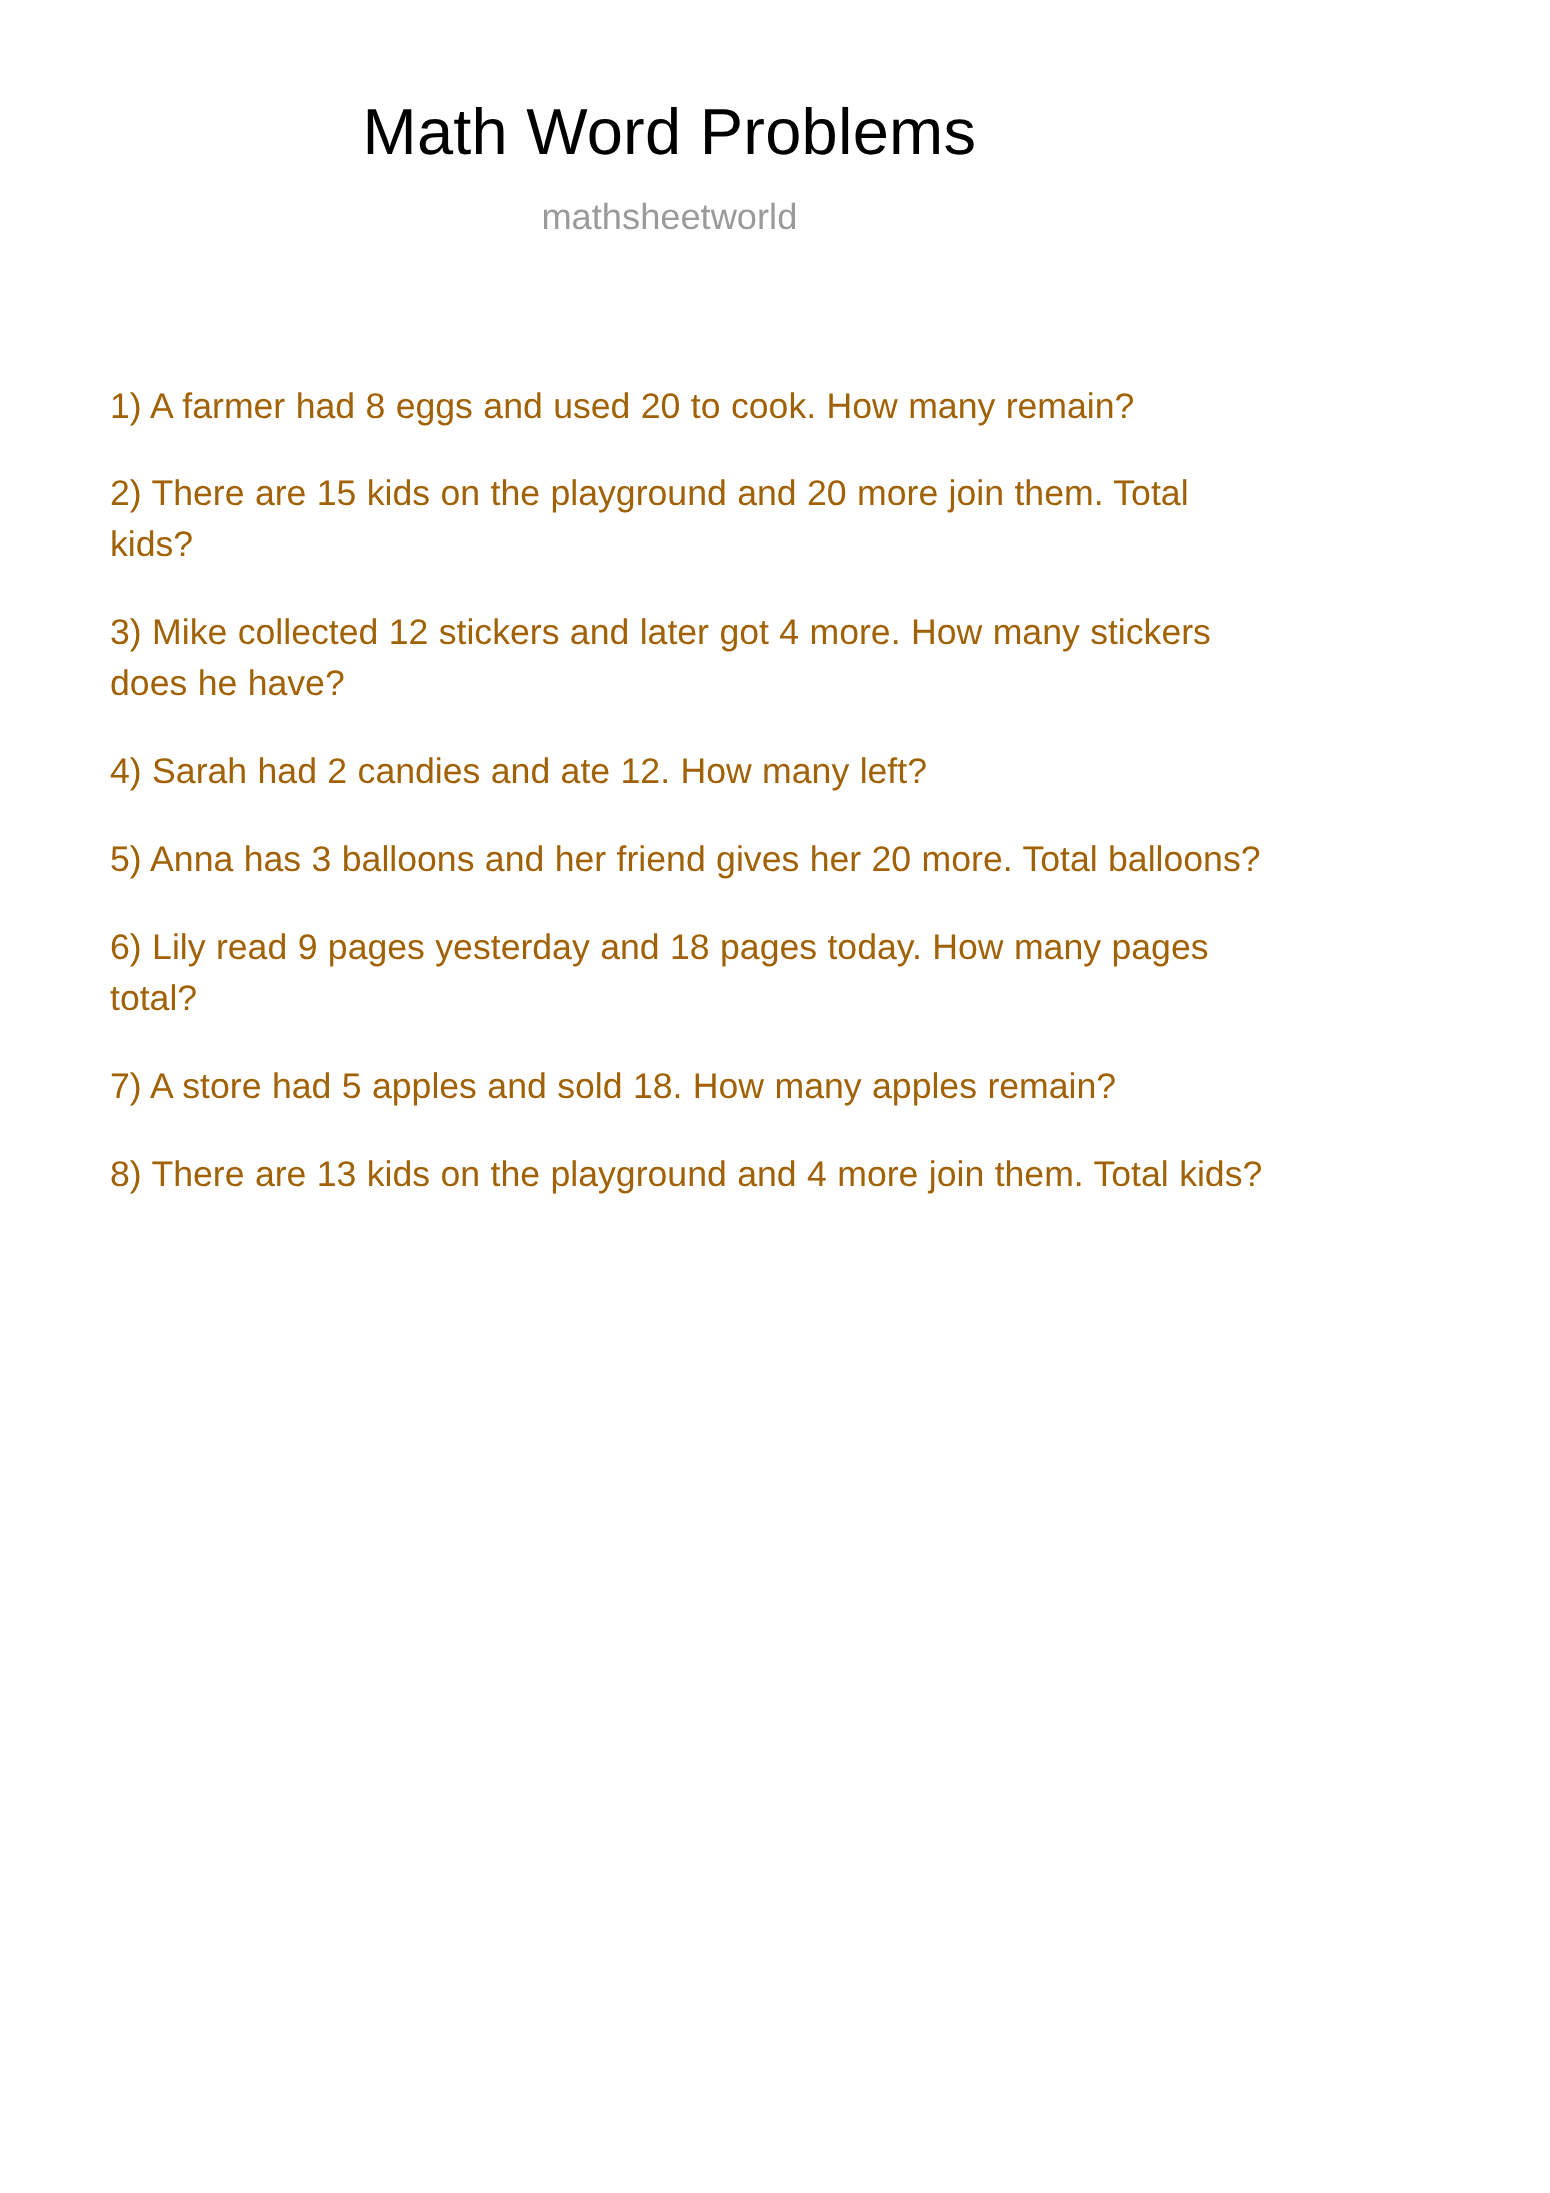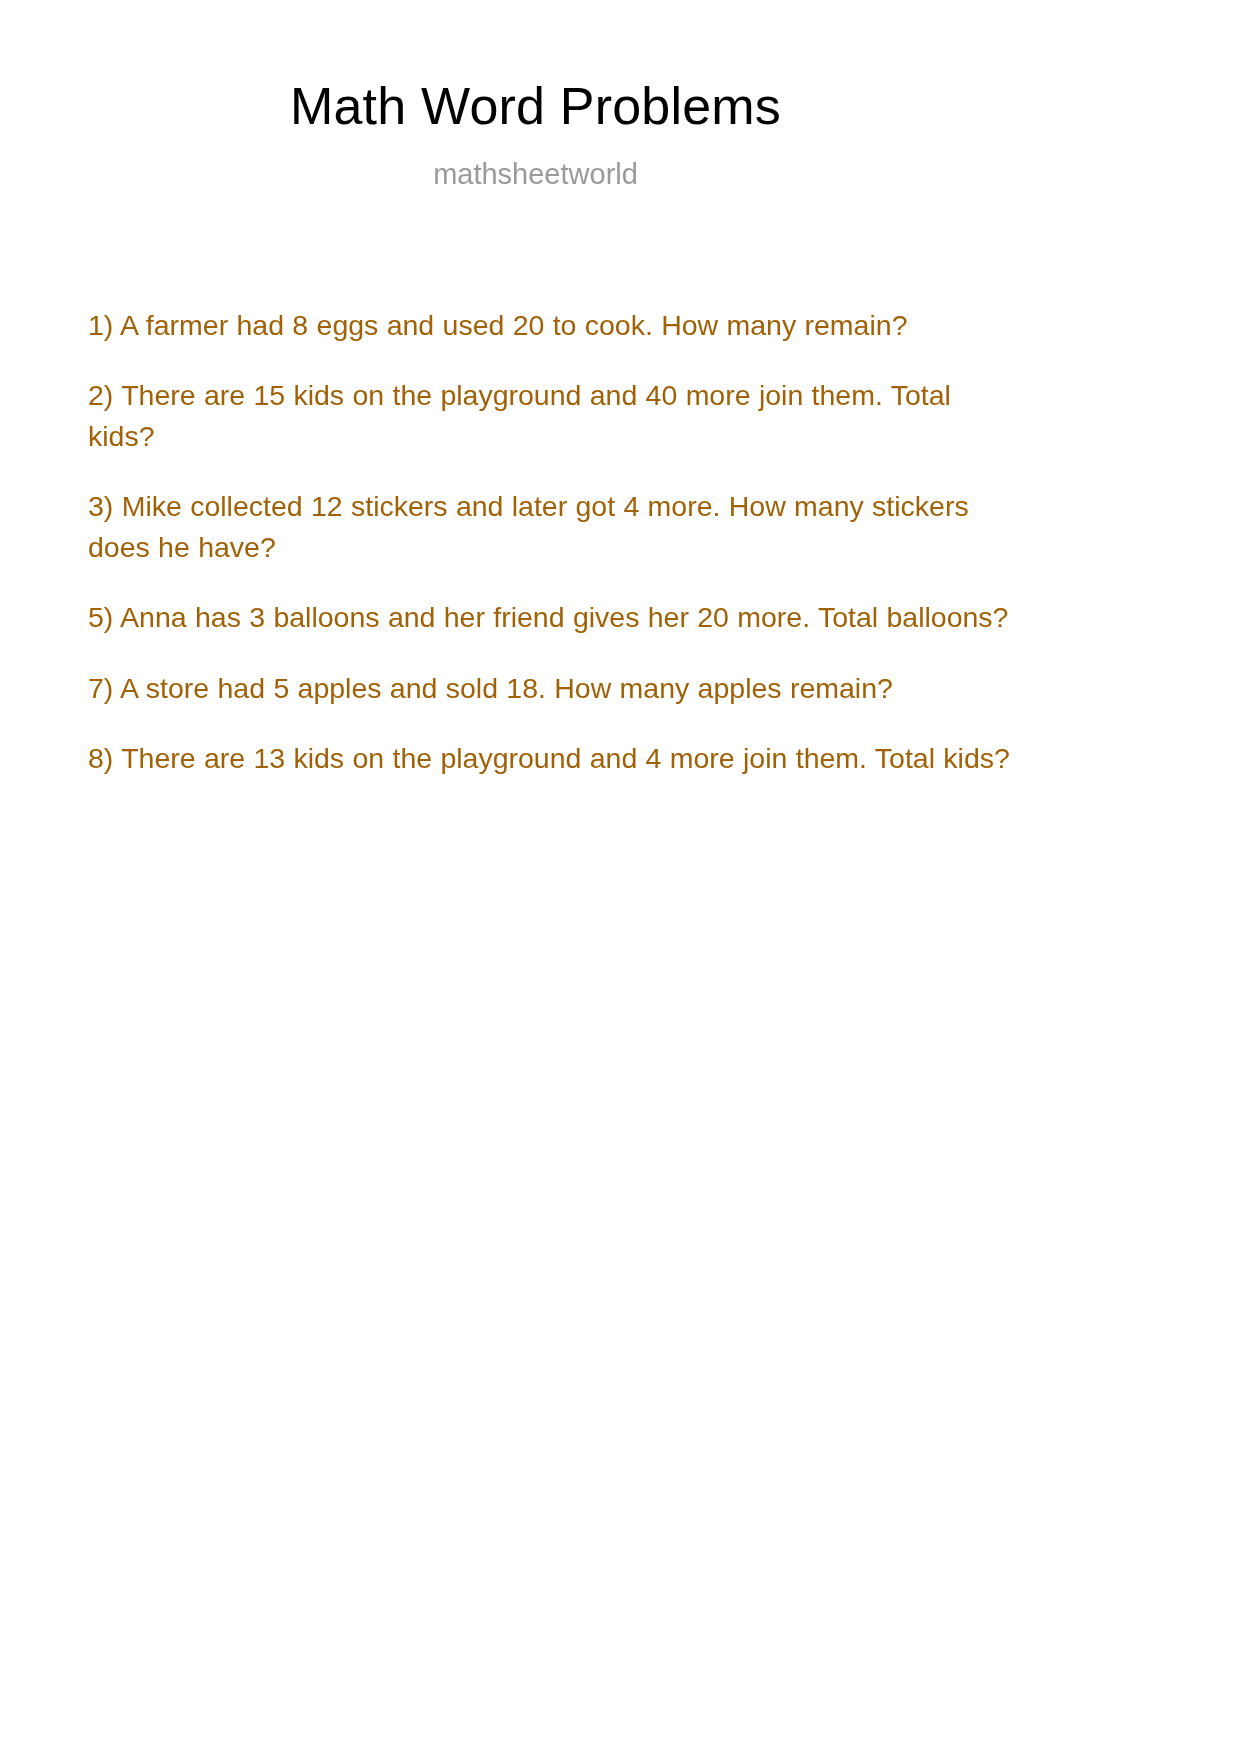--- a/index.html
+++ b/index.html
@@ -74,20 +74,22 @@
 
 <div class="page">
 
   <div class="header">
     <h1 class="worksheet-title">Math Word Problems</h1>
     <p class="worksheet-subtitle">mathsheetworld</p>
   </div>
 
   <ol class="problems">
     <li class="problem-item">1) A farmer had 8 eggs and used 20 to cook. How many remain?</li>
-    <li class="problem-item">2) There are 15 kids on the playground and 40 more join them. Total kids?</li>
+    <li class="problem-item">2) There are 15 kids on the playground and 20 more join them. Total kids?</li>
     <li class="problem-item">3) Mike collected 12 stickers and later got 4 more. How many stickers does he have?</li>
+    <li class="problem-item">4) Sarah had 2 candies and ate 12. How many left?</li>
     <li class="problem-item">5) Anna has 3 balloons and her friend gives her 20 more. Total balloons?</li>
+    <li class="problem-item">6) Lily read 9 pages yesterday and 18 pages today. How many pages total?</li>
     <li class="problem-item">7) A store had 5 apples and sold 18. How many apples remain?</li>
     <li class="problem-item">8) There are 13 kids on the playground and 4 more join them. Total kids?</li>
   </ol>
 
 </div>
 
 </body></html>

